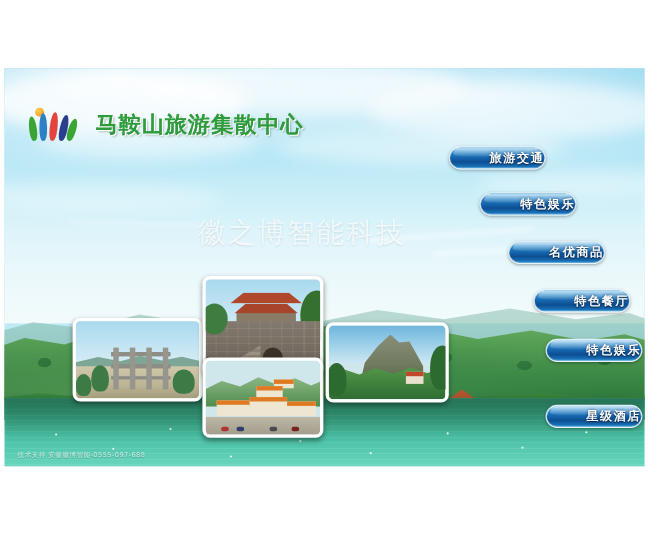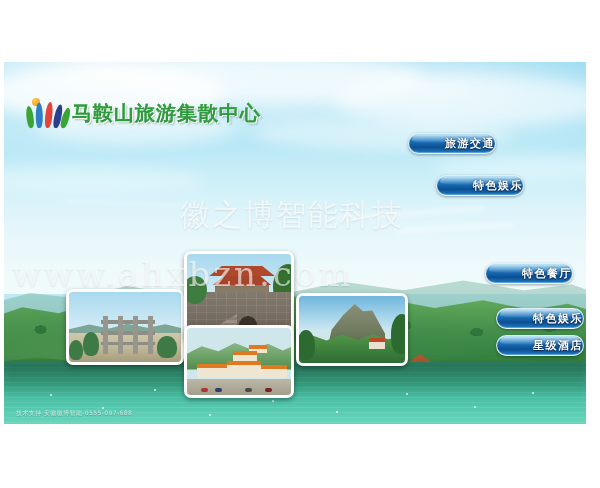--- a/index.html
+++ b/index.html
@@ -144,21 +144,21 @@
     filter: blur(3px);
   }
   .sparkle{
     position:absolute; width:2px; height:2px; border-radius:50%;
     background: rgba(255,255,255,.85); filter: blur(.4px);
   }
 
   
   .logo-row {
     position: absolute; left: 22px; top: 36px;
-    display: flex; align-items: center; gap: 4px;
+    display: flex; align-items: center; gap: 19px;
   }
   .logo-mark { position: relative; width: 42px; height: 30px; }
   .logo-mark .dot {
     position:absolute; left:6px; top:0px; width:8px; height:8px; border-radius:50%;
     background: radial-gradient(circle at 35% 30%, #ffd24a, #f08a1b);
   }
   .logo-mark .swoosh {
     position:absolute; bottom:0; width:7px; height:24px; border-radius:50% 50% 40% 40%;
     transform-origin: bottom center;
   }
@@ -268,21 +268,21 @@
 
   
   .wm {
     position:absolute; pointer-events:none;
     color: rgba(255,255,255,.60);
     font-weight: 400;
     white-space: nowrap;
     text-shadow: 0 1px 2px rgba(0,0,0,.10);
   }
   #wm-company {
-    left: 176px; top: 133px; font-size: 30px; letter-spacing: 2px;
+    left: 176px; top: 133px; font-size: 25px; letter-spacing: 2px;
     color: rgba(255,255,255,.72);
     font-family: Liberation Sans, sans-serif;
   }
   #wm-url {
     left: 8px; top: 192px; font-size: 34px; letter-spacing: 3px;
     color: rgba(255,255,255,.62);
     font-family: "DejaVu Serif", "Liberation Serif", serif;
   }
 
   
@@ -328,21 +328,21 @@
     font-size: 11px; font-weight: 700; letter-spacing: 1.5px;
     color: #ffffff;
     text-shadow: 0 1px 1px rgba(0,0,0,.55), 0 0 3px rgba(0,40,90,.6);
     white-space: nowrap;
   }
   #nav-0 { left: 404px; top: 71px;  }
   #nav-1 { left: 432px; top: 113px; }
   #nav-2 { left: 458px; top: 157px; }
   #nav-3 { left: 481px; top: 201px; }
   #nav-4 { left: 492px; top: 246px; }
-  #nav-5 { left: 492px; top: 273px; }
+  #nav-5 { left: 492px; top: 306px; }
 </style>
 </head>
 <body>
 
 <div id="page">
 
   <div id="kiosk">
 
     <div class="sky">
       <div class="cloud c1"></div>
@@ -437,31 +437,33 @@
     <div class="photo" id="photo-mountain">
       <div class="msky"></div>
       <div class="peak"></div>
       <div class="grn2"></div>
       <div class="cabin"></div>
       <div class="tr tr1"></div>
       <div class="tr tr2"></div>
     </div>
 
     <div class="wm" id="wm-company">徽之博智能科技</div>
-    <div class="wm" id="wm-url">www.ahxbzn.com</div>
 
     <div id="caption">技术支持  安徽徽博智能-0555-097-688</div>
 
     <div class="nav">
       <div class="nav-btn" id="nav-0">
         <span>旅游交通</span>
       </div>
       <div class="nav-btn" id="nav-1">
         <span>特色娱乐</span>
       </div>
+      <div class="nav-btn" id="nav-2">
+        <span>名优商品</span>
+      </div>
       <div class="nav-btn" id="nav-4">
         <span>特色娱乐</span>
       </div>
       <div class="nav-btn" id="nav-3">
         <span>特色餐厅</span>
       </div>
       <div class="nav-btn" id="nav-5">
         <span>星级酒店</span>
       </div>
     </div>

